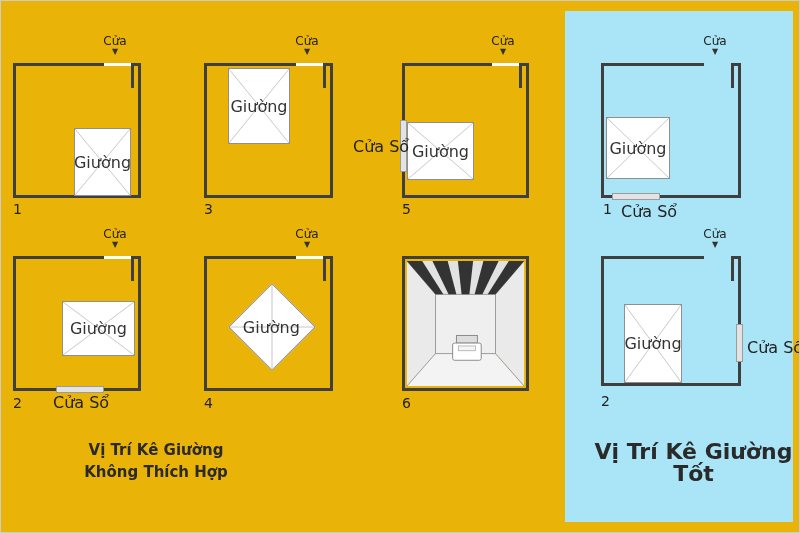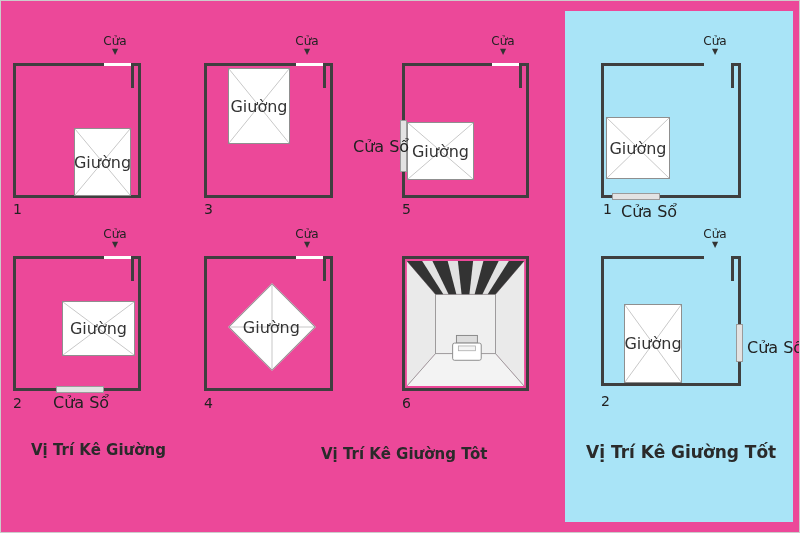--- a/index.html
+++ b/index.html
@@ -1,37 +1,37 @@
 <!DOCTYPE html>
 <html><head>
 <meta charset="utf-8">
 <style>
   *{box-sizing:border-box}
   html,body{margin:0;padding:0}
   body{font-family:"DejaVu Sans","Liberation Sans",sans-serif;background:#ffffff}
-  #canvas{position:relative;width:800px;height:533px;background:#ec4899;border:1px solid #cccccc;overflow:hidden;color:#333}
+  #canvas{position:relative;width:800px;height:533px;background:#eab308;border:1px solid #cccccc;overflow:hidden;color:#333}
   .blue-panel{position:absolute;left:564px;top:10px;width:228px;height:511px;background:#a9e4f7}
   .room{position:absolute;border:3px solid #3f3f3f;--bg:#ffffff}
   .room.blue{--bg:#a9e4f7}
   .door-gap{position:absolute;top:-3px;right:4px;width:30px;height:3px;background:var(--bg)}
   .door-leaf{position:absolute;top:-3px;right:4px;width:3px;height:25px;background:#3f3f3f}
   .door-label{position:absolute;top:-32px;right:0;width:46px;text-align:center;font-size:12px;color:#222;line-height:14px}
   .tri{font-size:8px;line-height:8px;color:#333}
   .bed{position:absolute;border:1px solid #8f8f8f;background:#ffffff;display:flex;align-items:center;justify-content:center}
   .bed svg{position:absolute;left:0;top:0;width:100%;height:100%}
   .bed line{stroke:#c8c8c8;stroke-width:1;vector-effect:non-scaling-stroke}
   .bed-label{position:relative;font-size:16px;color:#333;z-index:1;white-space:nowrap}
   .diamond{transform:rotate(45deg)}
   .diamond .bed-label{transform:rotate(-45deg)}
   .window-h{position:absolute;height:7px;background:#e3e3e3;border:1px solid #9b9b9b}
   .window-v{position:absolute;width:7px;background:#e3e3e3;border:1px solid #9b9b9b}
   .num{position:absolute;font-size:14px;color:#222}
   .side-label{position:absolute;font-size:16px;color:#222;white-space:nowrap}
-  .caption{position:absolute;font-weight:bold;color:#2a2a2a;font-size:15px;line-height:22px}
-  .caption.big{font-size:17px}
+  .caption{position:absolute;text-align:center;font-weight:bold;color:#2a2a2a;font-size:15px;line-height:22px}
+  .caption.big{font-size:22px}
   .persp{position:absolute;left:0;top:0;width:100%;height:100%}
 </style>
 </head>
 <body>
 
 <div id="canvas">
 
   <div class="blue-panel"></div>
 
   <div class="room" style="left:12px;top:62px;width:128px;height:135px">
@@ -179,17 +179,17 @@
           <line x1="100" y1="0" x2="0" y2="100"></line>
         </svg>
       <span class="bed-label">Giường</span>
     </div>
   </div>
   <span class="num" style="left:600px;top:392px">2</span>
   <span class="side-label" style="left:746px;top:337px">Cửa Sổ</span>
 
   <div class="caption" style="left:30px;top:438px;width:250px">
     <div>Vị Trí Kê Giường</div>
+    <div>Không Thích Hợp</div>
   </div>
-  <div class="caption" style="left:320px;top:442px;width:230px">Vị Trí Kê Giường Tôt</div>
   <div class="caption big" style="left:585px;top:440px;width:215px">Vị Trí Kê Giường Tốt</div>
 
 </div>
 
 </body></html>

